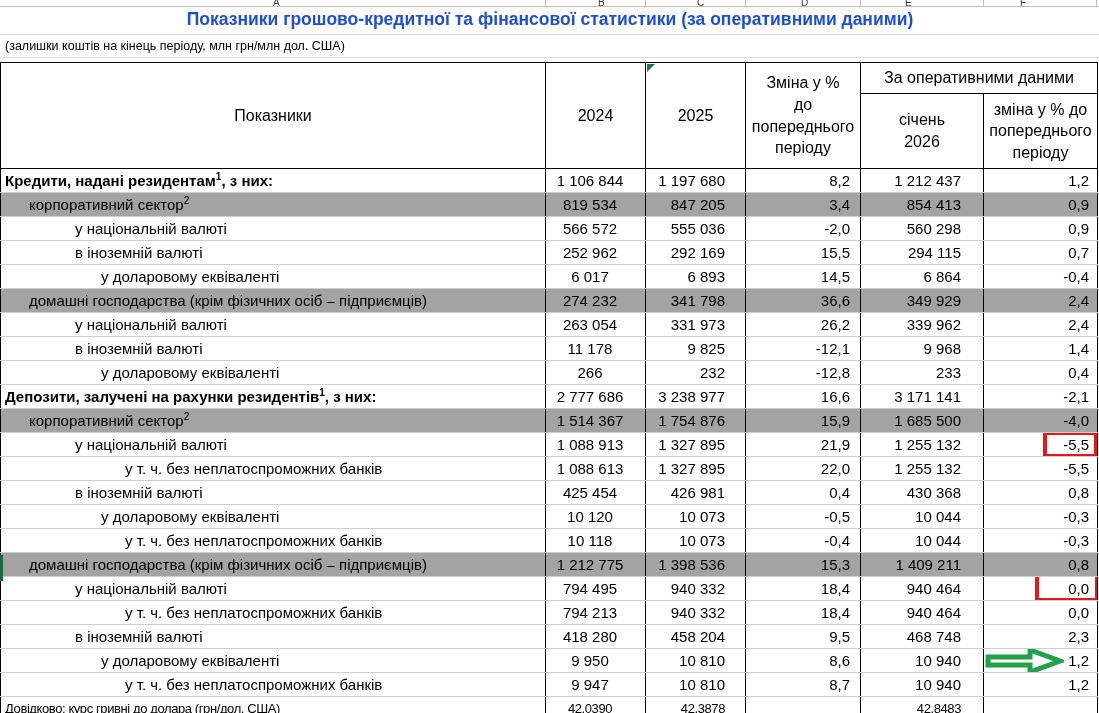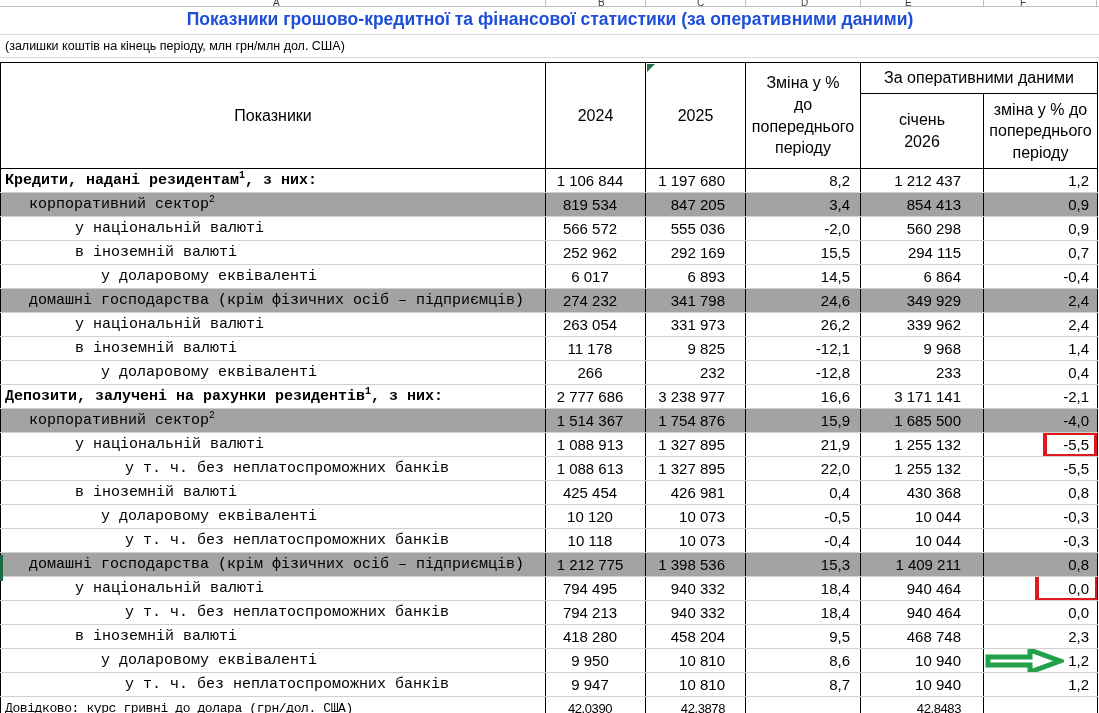--- a/index.html
+++ b/index.html
@@ -27,21 +27,21 @@
   .th-2025{position:relative;}
   .smart-tag{position:absolute;top:1px;left:1px;width:0;height:0;
              border-top:8px solid #217346;border-right:8px solid transparent;}
 
   .sheet tbody td{border-left:1px solid #000;border-right:1px solid #000;
                   border-bottom:1px solid #cfcfcf;font-size:15px;height:23px;
                   padding-top:0;padding-bottom:0;vertical-align:middle;white-space:nowrap;}
   .sheet tbody tr.section td{border-top:1px solid #000;}
   .sheet tbody tr:last-child td{border-bottom:1px solid #000;}
   .sheet tbody tr.gray td{background:#a3a3a3;}
-  .c-label{text-align:left;font-family:Liberation Mono, monospace;}
+  .c-label{text-align:left;}
   .ind0{padding-left:4px;}  .ind1{padding-left:28px;} .ind2{padding-left:74px;}
   .ind3{padding-left:100px;}.ind4{padding-left:124px;}
   tr.bold .c-label{font-weight:bold;}
   tr.condensed td{font-size:13px;letter-spacing:-0.4px;}
   .c-num{text-align:right;}
   .v0{padding-right:12px;text-align:center;} .v1{padding-right:20px;} .v2{padding-right:10px;}
   .v3{padding-right:22px;} .v4{padding-right:8px;}
   sup{font-size:10px;line-height:0;}
 
   
@@ -143,21 +143,21 @@
     <td class="c-num v0">6 017</td>
     <td class="c-num v1">6 893</td>
     <td class="c-num v2">14,5</td>
     <td class="c-num v3">6 864</td>
     <td class="c-num v4">-0,4</td>
   </tr>
         <tr class="gray">
     <td class="c-label ind1"><span class="lbl">домашні господарства (крім фізичних осіб – підприємців)</span><sup></sup><span class="suffix"></span></td>
     <td class="c-num v0">274 232</td>
     <td class="c-num v1">341 798</td>
-    <td class="c-num v2">24,6</td>
+    <td class="c-num v2">36,6</td>
     <td class="c-num v3">349 929</td>
     <td class="c-num v4">2,4</td>
   </tr>
         <tr>
     <td class="c-label ind2"><span class="lbl">у національній валюті</span><sup></sup><span class="suffix"></span></td>
     <td class="c-num v0">263 054</td>
     <td class="c-num v1">331 973</td>
     <td class="c-num v2">26,2</td>
     <td class="c-num v3">339 962</td>
     <td class="c-num v4">2,4</td>

